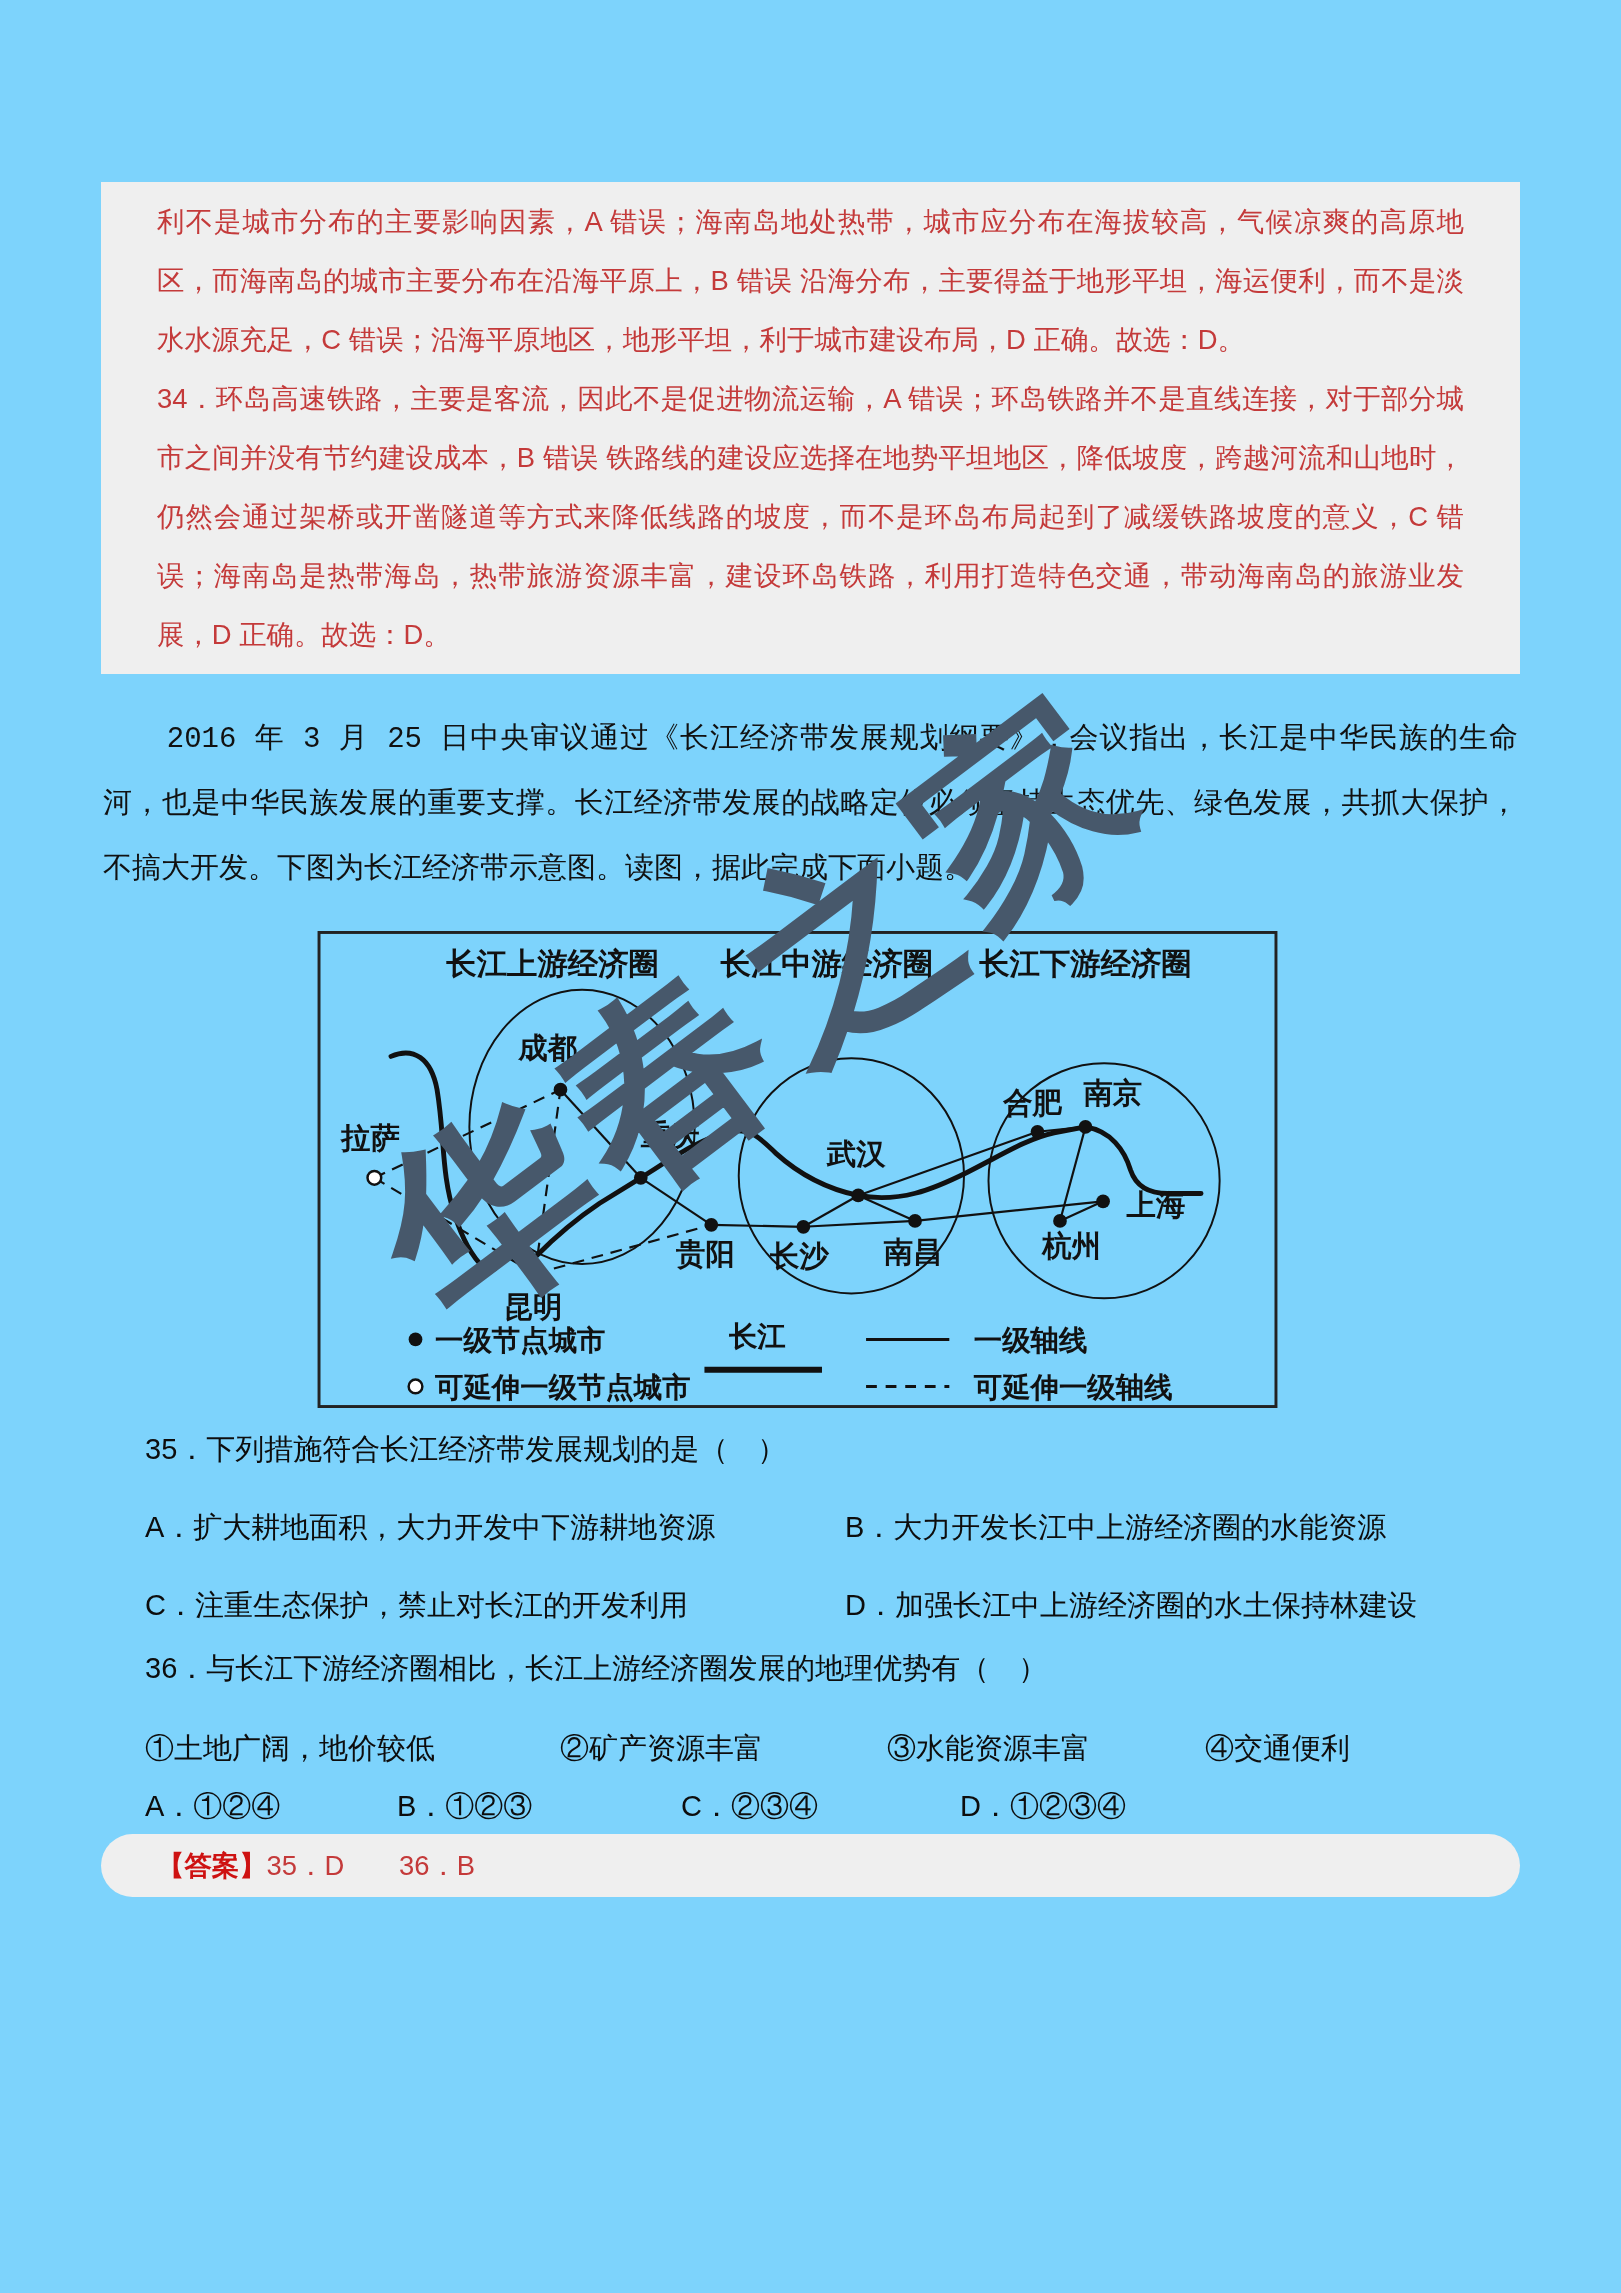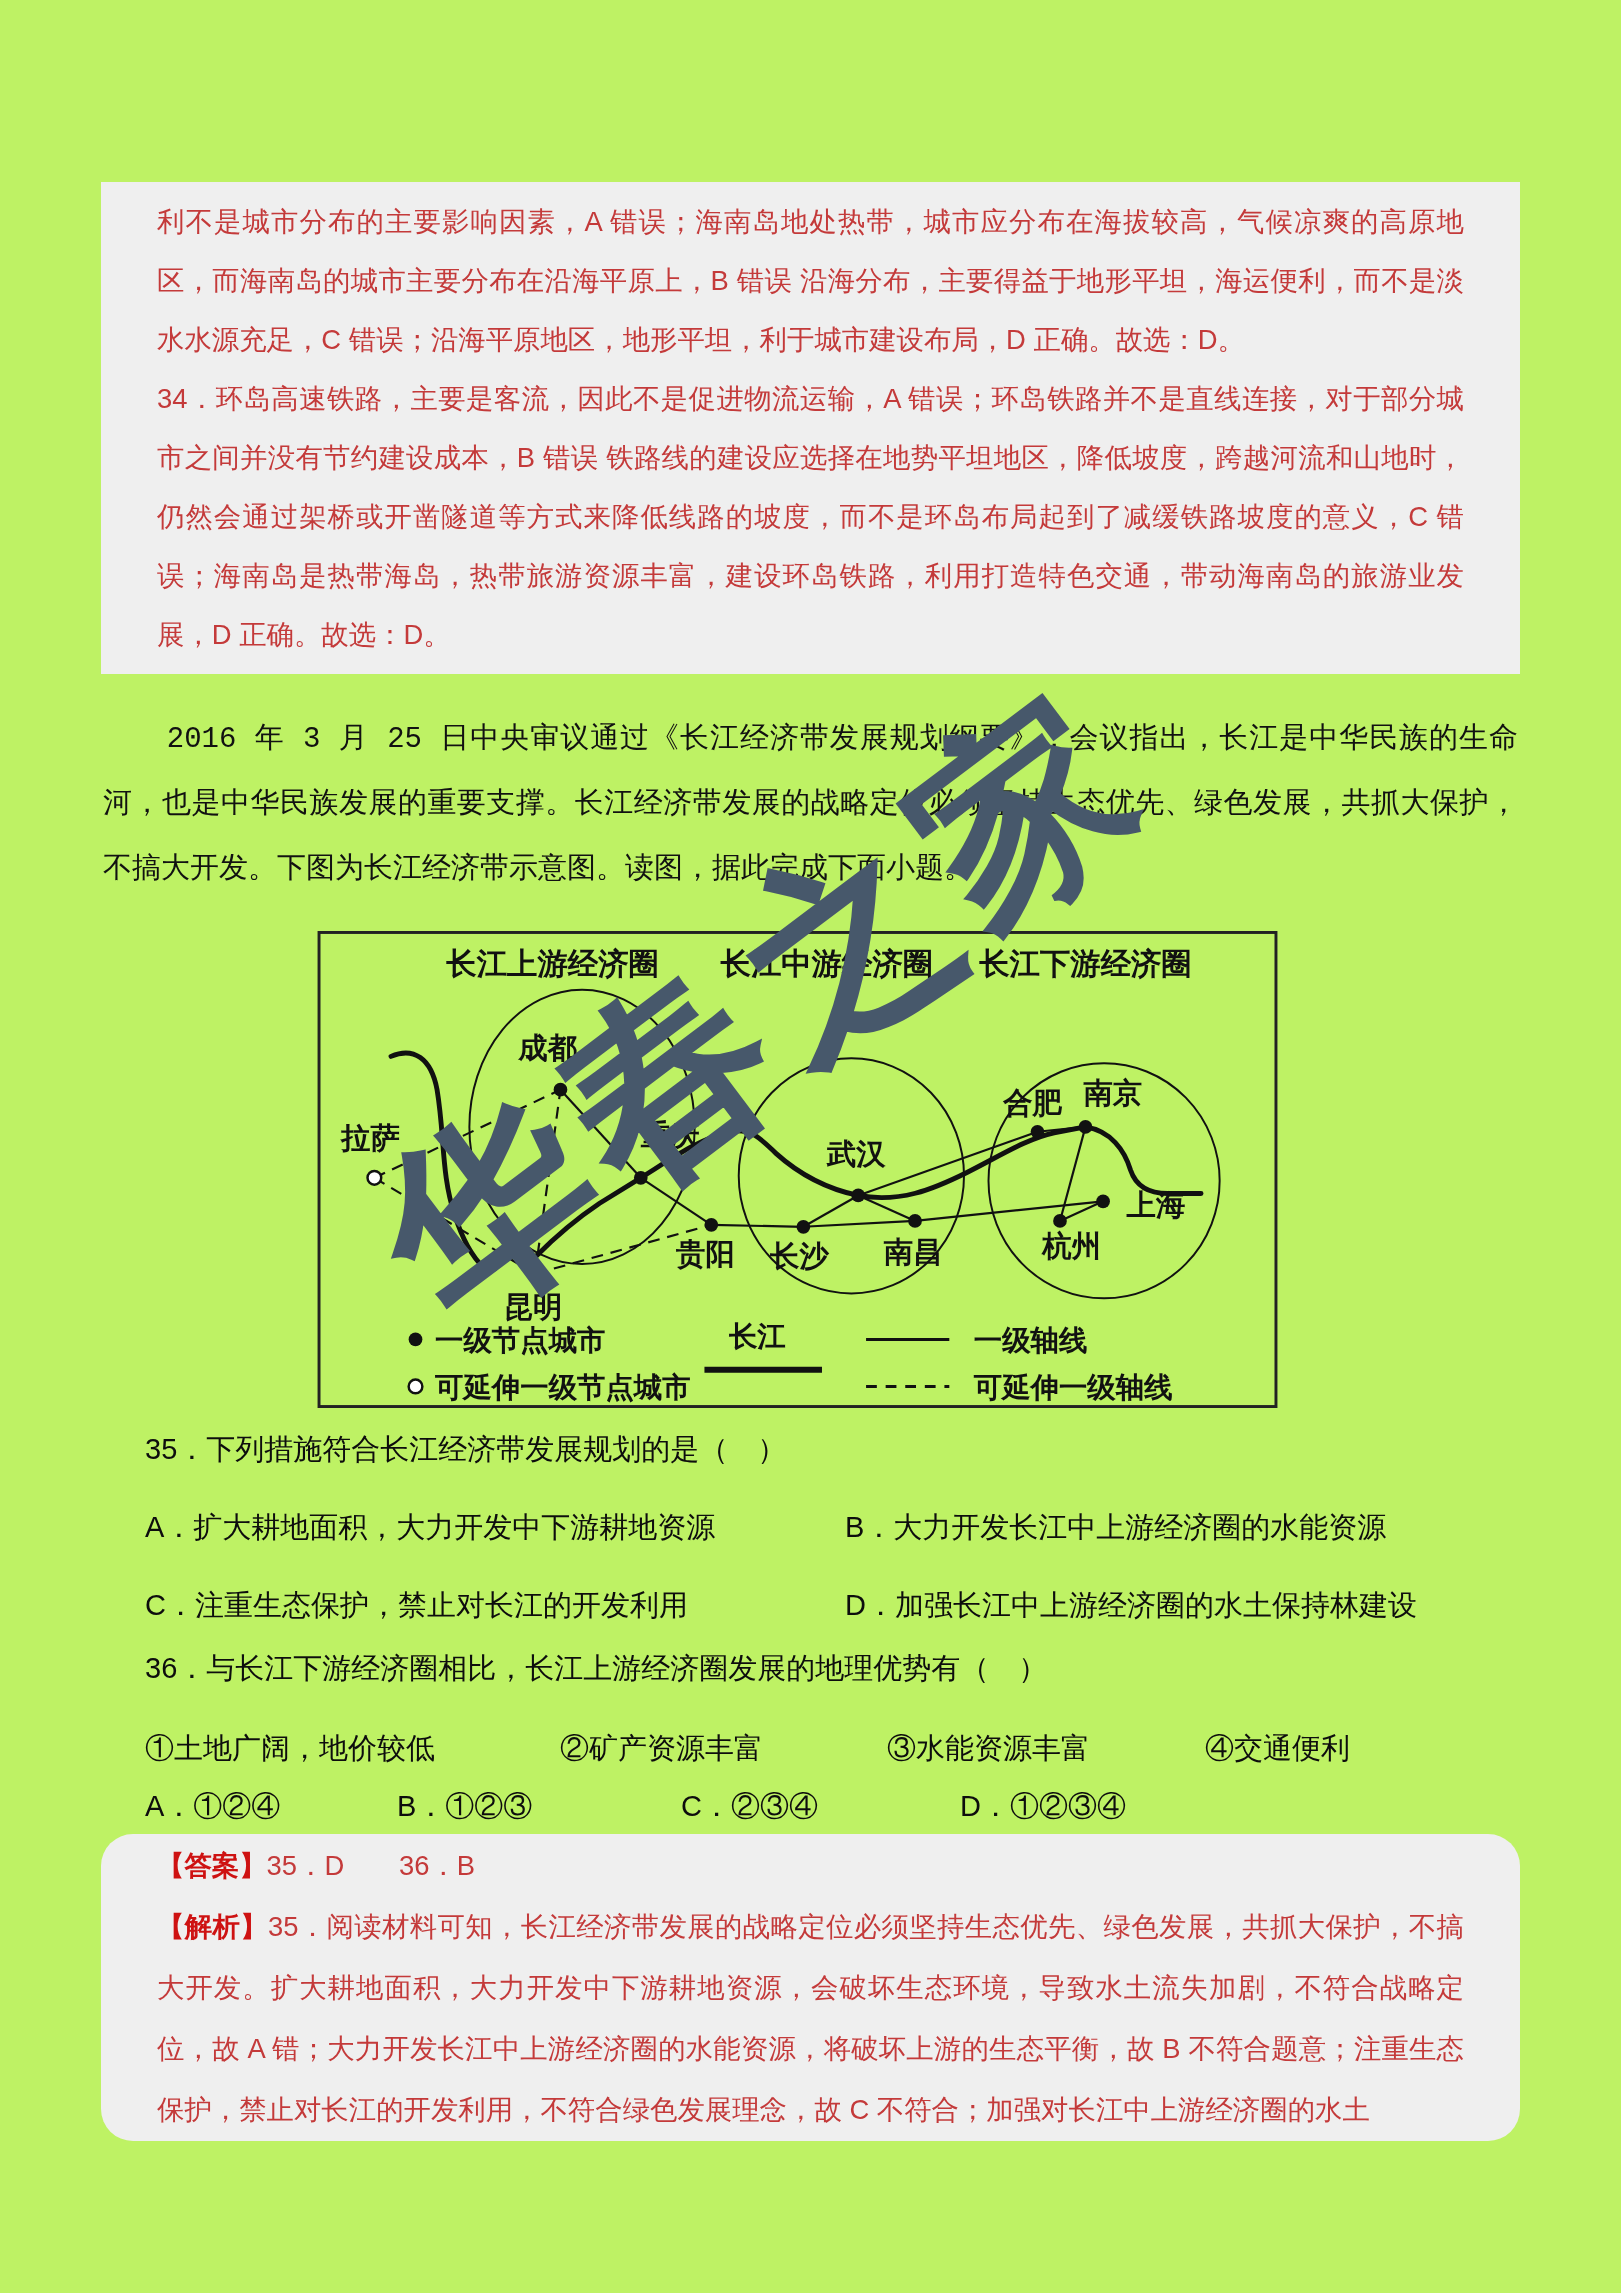--- a/index.html
+++ b/index.html
@@ -1,19 +1,19 @@
 <!DOCTYPE html>
 <html><head>
 <meta charset="utf-8">
 <style>
   * { margin:0; padding:0; box-sizing:border-box; }
   html,body { background:#ffffff; }
   .page {
     position:relative; width:1621px; height:2294px; margin:0 auto;
-    background:#bef264; overflow:hidden;
+    background:#7dd3fc; overflow:hidden;
     font-family:"Liberation Sans", sans-serif; color:#141414;
   }
   .content { position:relative; width:1419px; margin:0 auto; }
   .gray-block {
     background:#efefef; padding:9.8px 56px; color:#c43a3a;
     font-size:27.4px; line-height:59px; text-align:justify;
   }
   .gray-block p { text-align:justify; }
   .block-top { margin-top:182px; }
   .intro {
@@ -149,20 +149,17 @@
         <span class="ab-2">B．①②③</span>
         <span class="ab-3">C．②③④</span>
         <span>D．①②③④</span>
       </div>
     </div>
 
     <div class="gray-block answer-block">
       <p class="ans-line">
         <span class="tag">【答案】</span><span>35．D　　36．B</span>
       </p>
-      <p class="analysis-para">
-        <span class="tag">【解析】</span><span>35．阅读材料可知，长江经济带发展的战略定位必须坚持生态优先、绿色发展，共抓大保护，不搞大开发。扩大耕地面积，大力开发中下游耕地资源，会破坏生态环境，导致水土流失加剧，不符合战略定位，故 A 错；大力开发长江中上游经济圈的水能资源，将破坏上游的生态平衡，故 B 不符合题意；注重生态保护，禁止对长江的开发利用，不符合绿色发展理念，故 C 不符合；加强对长江中上游经济圈的水土</span>
-      </p>
     </div>
 
   </div>
 </div>
 
 
 </body></html>

